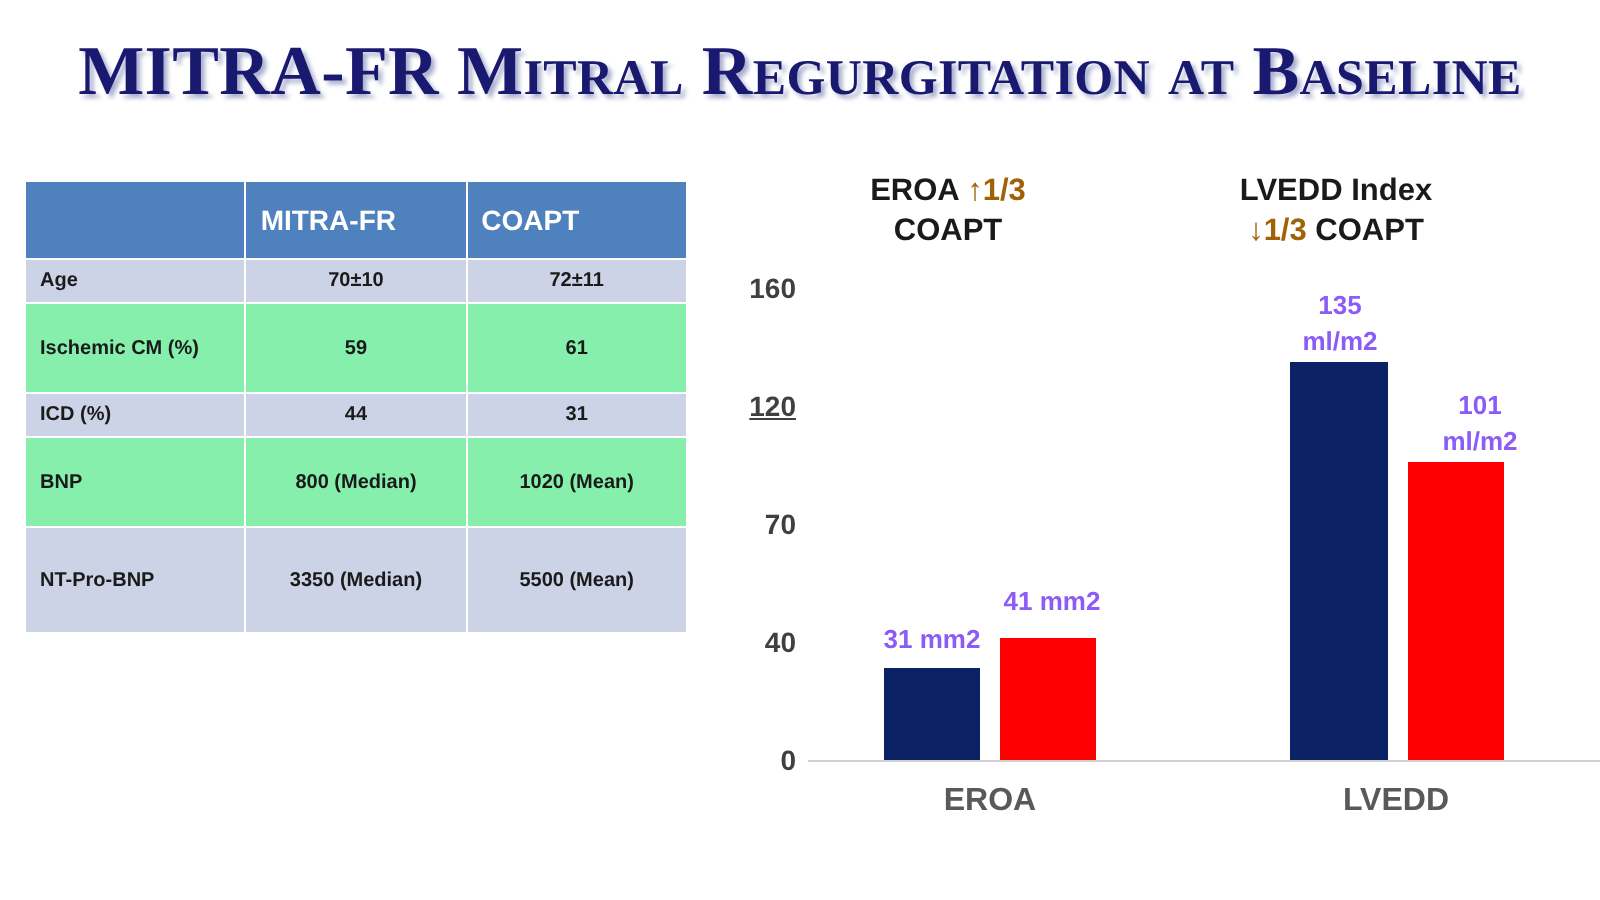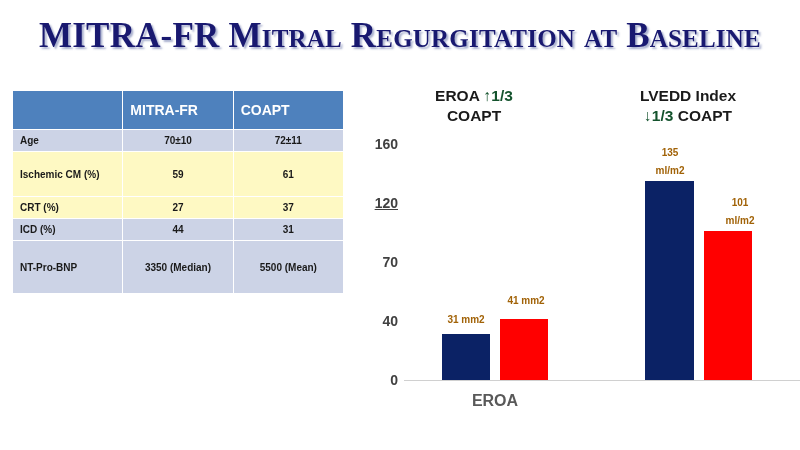--- a/index.html
+++ b/index.html
@@ -54,21 +54,21 @@
     background: #4e81bd;
     color: #ffffff;
     font-size: 14px;
     height: 28px;
     text-align: left;
   }
   #stats-table thead th.corner {
     background: #4e81bd;
   }
   #stats-table tbody tr.band-dark td { background: #ccd3e6; }
-  #stats-table tbody tr.band-light td { background: #fef9c3; }
+  #stats-table tbody tr.band-light td { background: #86efac; }
   #stats-table td.label-cell {
     text-align: left;
     width: 130px;
   }
   #stats-table td.value-cell {
     text-align: center;
   }
   #stats-table tr.row-tall td { height: 34px; }
   #stats-table tr.row-xtall td { height: 42px; }
 
@@ -82,23 +82,23 @@
   }
 
   .annotation {
     position: absolute;
     text-align: center;
     font-size: 15.5px;
     font-weight: bold;
     color: #1a1a1a;
     line-height: 20px;
   }
-  .annotation .hl { color: #14532d; }
+  .annotation .hl { color: #a16207; }
   #annotation-eroa { left: 42px; top: 0px; width: 160px; }
-  #annotation-lvedd { left: 256px; top: 0px; width: 160px; }
+  #annotation-lvedd { left: 236px; top: 0px; width: 160px; }
 
   #plot {
     position: absolute;
     left: 0;
     top: 58px;
     width: 448px;
     height: 236px;
   }
   .ytick {
     position: absolute;
@@ -127,23 +127,23 @@
   }
   .bar {
     position: absolute;
     bottom: 0;
   }
   .bar.navy { background: #0b2265; }
   .bar.red  { background: #ff0000; }
   .bar-label {
     position: absolute;
     text-align: center;
-    font-size: 10px;
-    font-weight: bold;
-    color: #a16207;
+    font-size: 13px;
+    font-weight: bold;
+    color: #8b5cf6;
     line-height: 18px;
   }
   .cat-label {
     position: absolute;
     text-align: center;
     font-size: 16px;
     font-weight: bold;
     color: #595959;
   }
 </style>
@@ -164,29 +164,29 @@
     <tr class="band-dark">
       <td class="label-cell">Age</td>
       <td class="value-cell">70±10</td>
       <td class="value-cell">72±11</td>
     </tr>
     <tr class="band-light row-tall">
       <td class="label-cell">Ischemic CM (%)</td>
       <td class="value-cell">59</td>
       <td class="value-cell">61</td>
     </tr>
-    <tr class="band-light">
-      <td class="label-cell">CRT (%)</td>
-      <td class="value-cell">27</td>
-      <td class="value-cell">37</td>
-    </tr>
     <tr class="band-dark">
       <td class="label-cell">ICD (%)</td>
       <td class="value-cell">44</td>
       <td class="value-cell">31</td>
+    </tr>
+    <tr class="band-light row-tall">
+      <td class="label-cell">BNP</td>
+      <td class="value-cell">800 (Median)</td>
+      <td class="value-cell">1020 (Mean)</td>
     </tr>
     <tr class="band-dark row-xtall">
       <td class="label-cell">NT-Pro-BNP</td>
       <td class="value-cell">3350 (Median)</td>
       <td class="value-cell">5500 (Mean)</td>
     </tr>
   </tbody>
 </table>
 
 <div id="chart-area">
@@ -225,15 +225,16 @@
     </div>
 
     <div class="bar-label" style="left:336px; top:50px; width:104px;">
       <span>101</span><br>
       <span>ml/m2</span>
     </div>
 
     <div id="baseline"></div>
 
     <div class="cat-label" style="left:87px; top:248px; width:112px;">EROA</div>
+    <div class="cat-label" style="left:290px; top:248px; width:112px;">LVEDD</div>
 
   </div>
 </div>
 
 </body></html>

